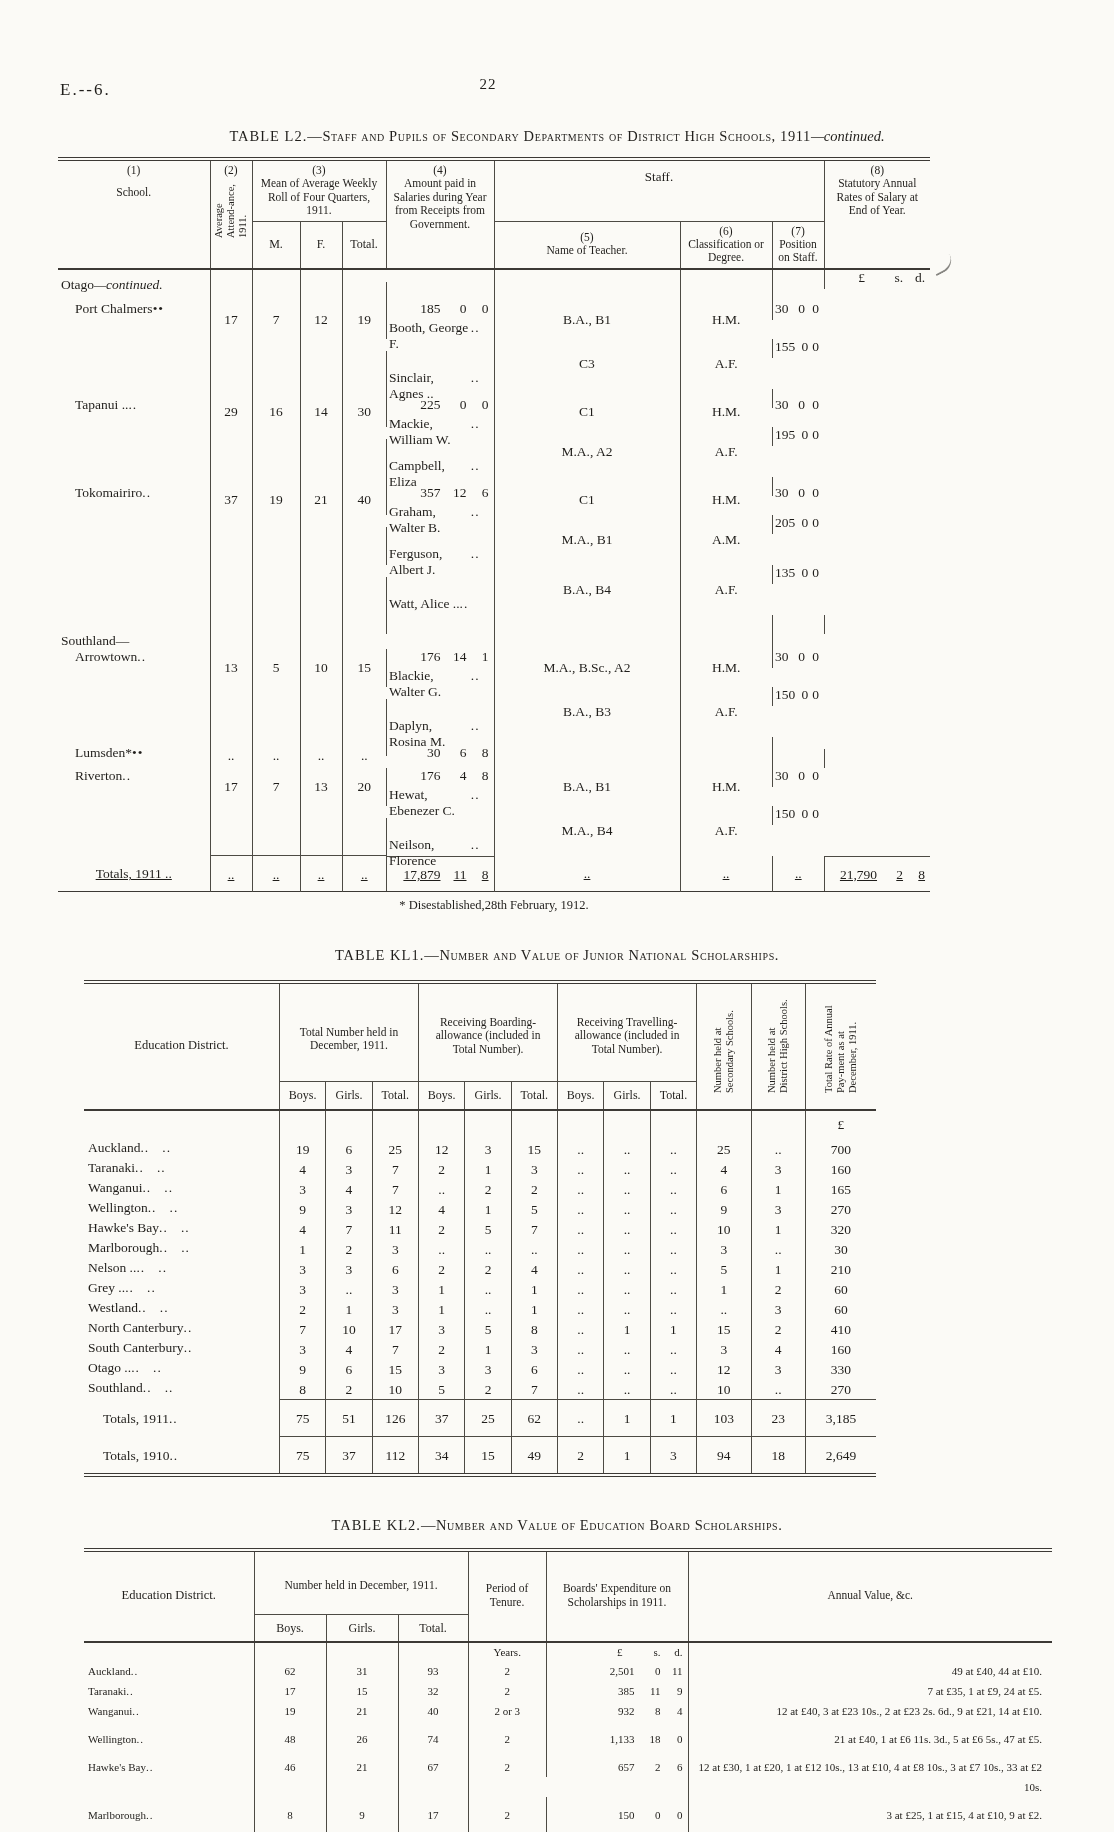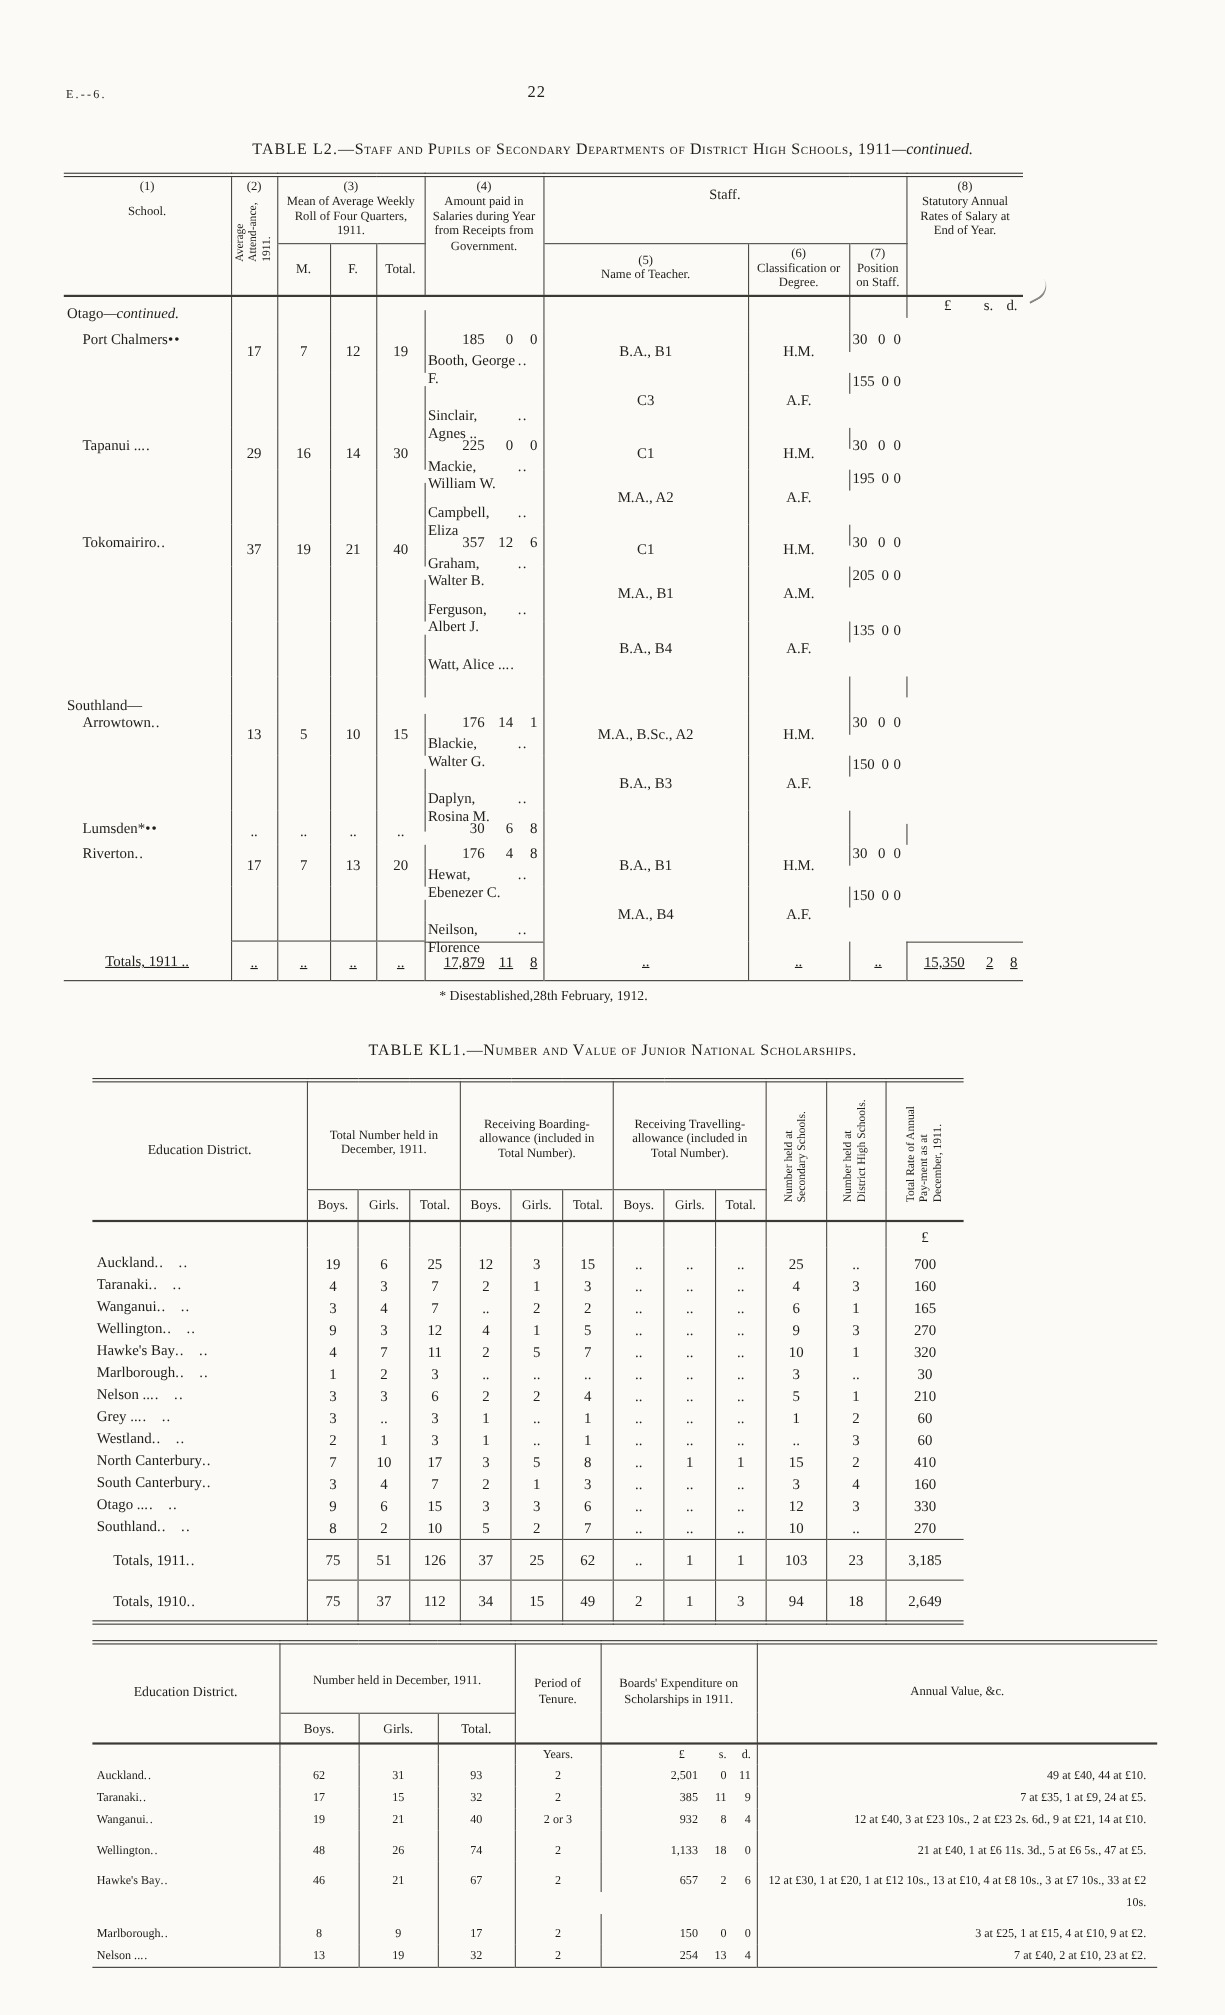--- a/index.html
+++ b/index.html
@@ -2,21 +2,21 @@
 <html><head>
 <meta charset="utf-8">
 <style>
   * { box-sizing: border-box; margin: 0; padding: 0; }
   html,body { background:#e9e7e2; }
   body { width:1114px; height:1832px; margin:0 auto; font-family:"Liberation Serif", serif; color:#201e1b; }
   .page { position:relative; width:1114px; height:1832px; background:#fbfaf6; overflow:hidden; padding:80px 58px 0 58px; }
 
   
   .page-head { position:relative; height:30px; }
-  .doc-ref { position:absolute; left:2px; top:0; font-size:11px; letter-spacing:2px; }
+  .doc-ref { position:absolute; left:2px; top:0; font-size:17px; letter-spacing:2px; }
   .page-num { position:absolute; left:0; width:860px; text-align:center; top:-4px; font-size:15px; letter-spacing:1px; }
 
   
   .tbl-title { text-align:center; font-size:14.5px; white-space:nowrap; }
   .tbl-title .lead { letter-spacing:1px; }
   .sc { font-variant:small-caps; letter-spacing:0.6px; }
   .it { font-style:italic; }
 
   table { border-collapse:collapse; table-layout:fixed; }
   th, td { font-weight:normal; padding:0 2px; }
@@ -487,21 +487,21 @@
           <td class="num bl rl">..</td>
           <td class="bl rl amt">
             <span class="p">17,879</span>
             <span class="s">11</span>
             <span class="d">8</span>
           </td>
           <td class="bl num">..</td>
           <td class="bl num">..</td>
           <td class="bl num">..</td>
           <td class="bl rl amt">
-            <span class="p">15,350</span>
+            <span class="p">21,790</span>
             <span class="s">2</span>
             <span class="d">8</span>
           </td>
         </tr>
       </tbody>
   </table>
   <div class="footnote">* Disestablished,28th February, 1912.</div>
 
   <div class="tbl-title" style="margin-top:34px">
     <span class="lead">TABLE KL1.</span><span class="sc">—Number and Value of Junior National Scholarships.</span>
@@ -847,20 +847,23 @@
           <td class="num bl rl">2</td>
           <td class="num bl rl">1</td>
           <td class="num bl rl">3</td>
           <td class="num bl rl">94</td>
           <td class="num bl rl">18</td>
           <td class="num bl rl">2,649</td>
         </tr>
       </tbody>
   </table>
 
+  <div class="tbl-title" style="margin-top:40px">
+    <span class="lead">TABLE KL2.</span><span class="sc">—Number and Value of Education Board Scholarships.</span>
+  </div>
 
   <table id="kl2">
     <colgroup>
       <col style="width:170px">
         <col style="width:72px">
         <col style="width:72px">
         <col style="width:70px">
       <col style="width:78px">
         <col style="width:142px">
         <col style="width:364px">

